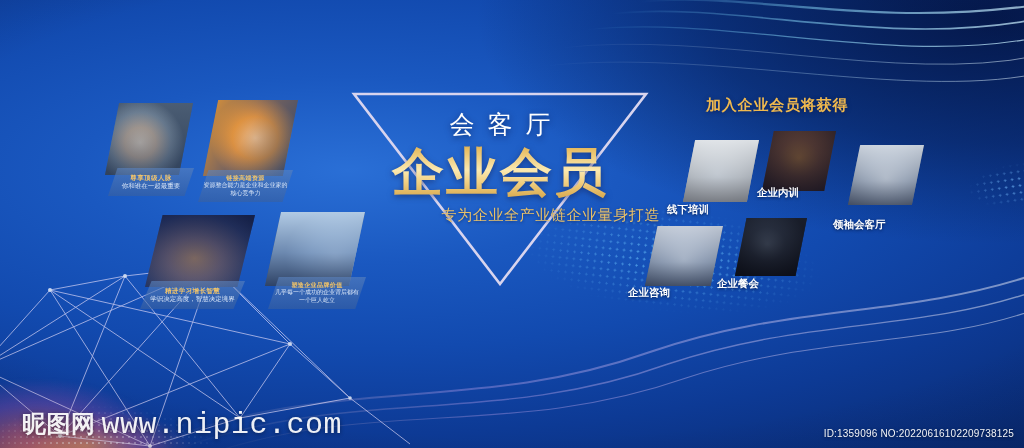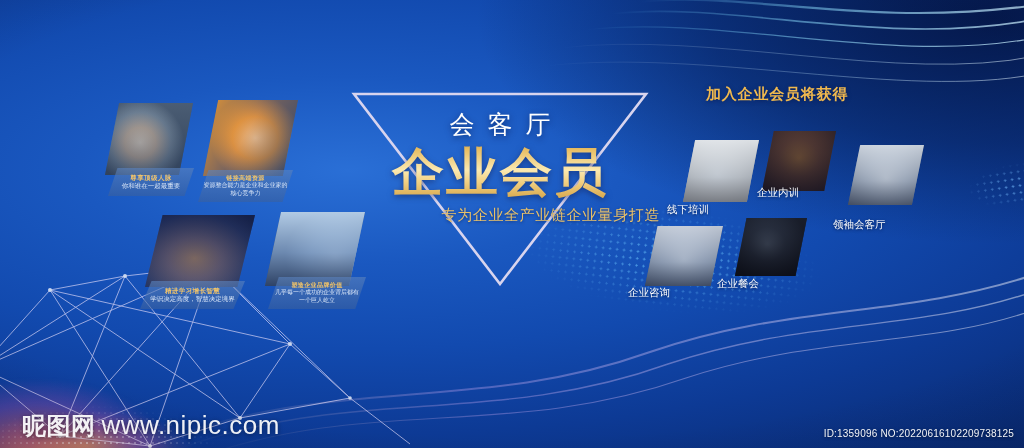--- a/index.html
+++ b/index.html
@@ -66,21 +66,21 @@
   .cap{
     position:absolute;color:#fff;text-align:center;
     -webkit-clip-path:polygon(11% 0,100% 0,89% 100%,0 100%); clip-path:polygon(11% 0,100% 0,89% 100%,0 100%);
     background:linear-gradient(180deg, rgba(90,130,190,.62), rgba(58,96,158,.60));
     display:flex;flex-direction:column;align-items:center;justify-content:center;
     line-height:1.25;
   }
   .cap .t{color:#f0c36a;font-weight:700;letter-spacing:.4px;}
   .cap .s{color:#dbe7f8;}
   
-  .rlabel{position:absolute;color:#fff;font-weight:400;white-space:nowrap;text-shadow:0 1px 3px rgba(0,20,60,.8);}
+  .rlabel{position:absolute;color:#fff;font-weight:700;white-space:nowrap;text-shadow:0 1px 3px rgba(0,20,60,.8);}
   
   #center{position:absolute;left:340px;top:88px;width:320px;height:200px;}
   .tri{position:absolute;left:0;top:0;width:320px;height:198px;}
   .ctitle{
     position:absolute;left:0;top:20px;width:320px;text-align:center;
     color:#fff;font-size:25px;letter-spacing:13px;text-indent:13px;font-weight:400;
     text-shadow:0 2px 6px rgba(0,20,70,.65);
   }
   .cmain{
     position:absolute;left:0;top:50px;width:320px;text-align:center;
@@ -99,21 +99,21 @@
     position:absolute;color:#f0b94e;font-weight:700;font-size:15px;letter-spacing:.8px;
     text-shadow:0 1px 4px rgba(10,25,80,.75);
   }
   
   .wm{
     position:absolute;left:22px;bottom:6px;color:rgba(255,255,255,.93);
     font-size:23px;letter-spacing:.5px;text-shadow:0 1px 4px rgba(0,0,0,.45);
     display:flex;align-items:flex-start;gap:6px;
   }
   .wm .cn{font-weight:700;font-size:24px;}
-  .wm .url{font-family:Liberation Sans, sans-serif;font-size:26px;}
+  .wm .url{font-family:Liberation Mono, monospace;font-size:30px;}
   .idtxt{
     position:absolute;right:10px;bottom:9px;color:rgba(255,255,255,.95);
     font-size:10px;letter-spacing:.2px;text-shadow:0 1px 3px rgba(0,0,0,.5);
   }
 </style>
 </head>
 <body>
 
 <div id="stage">
 
@@ -222,21 +222,21 @@
 
   <div id="center">
     <svg class="tri" viewBox="0 0 320 198">
       <path d="M14,6 L306,6 L160,196 Z" fill="none" stroke="#d8d4ee" stroke-width="2.6" stroke-linejoin="miter"></path>
     </svg>
     <div class="ctitle">会客厅</div>
     <div class="cmain">企业会员</div>
     <div class="csub">专为企业全产业链企业量身打造</div>
   </div>
 
-  <div class="rhead" style="left:706px;top:85px;">加入企业会员将获得</div>
+  <div class="rhead" style="left:706px;top:96px;">加入企业会员将获得</div>
 
   <div class="tile skewL" style="left:683px;top:140px;width:76px;height:62px;">
     <div class="ph" style="background:
         linear-gradient(180deg, rgba(235,240,246,.85), rgba(170,180,195,.7) 60%, rgba(110,115,125,.85)),
         radial-gradient(60% 70% at 45% 55%, #efefe9 0%, #c8c5bb 50%, #8a8780 100%);"></div>
   </div>
   <div class="rlabel" style="left:667px;top:203px;font-size:10.5px;">线下培训</div>
 
   <div class="tile skewL" style="left:762px;top:131px;width:74px;height:60px;">
     <div class="ph" style="background:

